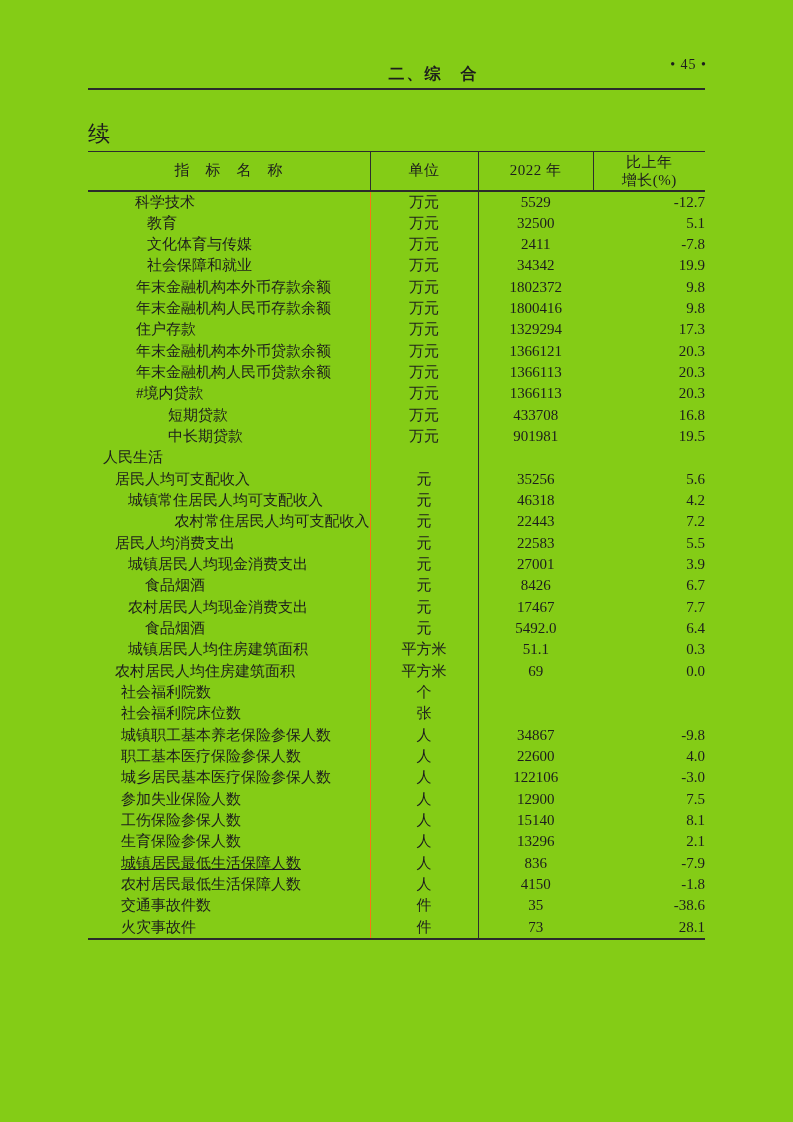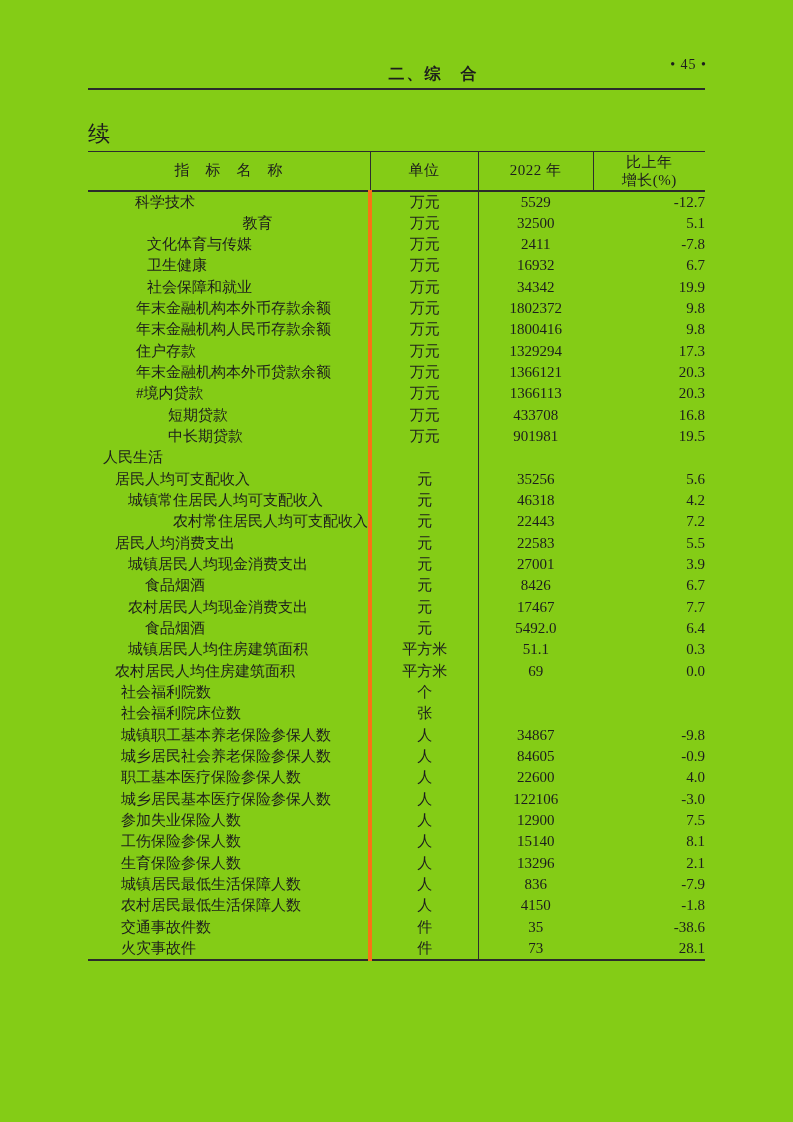--- a/index.html
+++ b/index.html
@@ -79,21 +79,21 @@
   th.c-growth { white-space: pre-line; line-height: 18px; }
   table.stats tbody td {
     font-size: 15px;
     height: 21.33px;
     line-height: 21.33px;
     padding: 0;
     white-space: nowrap;
     overflow: hidden;
     vertical-align: middle;
   }
-  td.c-name   { text-align: left;  border-right: 4px solid #f97316; }
+  td.c-name   { text-align: left;  border-right: 1px solid #f97316; }
   td.c-unit   { text-align: center; border-right: 1px solid #2e2e2e; }
   td.c-year   { text-align: center; }
   td.c-growth { text-align: right; padding-right: 38px; }
 </style>
 </head>
 <body>
 
 <div class="page">
   <div class="content">
 
@@ -121,38 +121,32 @@
         </tr>
       </thead>
       <tbody id="table-body">
           <tr>
             <td class="c-name" style="padding-left: 47px;">科学技术</td>
             <td class="c-unit">万元</td>
             <td class="c-year">5529</td>
             <td class="c-growth">-12.7</td>
           </tr>
           <tr>
-            <td class="c-name" style="padding-left: 59px; text-align: center;">教育</td>
+            <td class="c-name" style="padding-left: 59px;">教育</td>
             <td class="c-unit">万元</td>
             <td class="c-year">32500</td>
             <td class="c-growth">5.1</td>
           </tr>
           <tr>
             <td class="c-name" style="padding-left: 59px;">文化体育与传媒</td>
             <td class="c-unit">万元</td>
             <td class="c-year">2411</td>
             <td class="c-growth">-7.8</td>
           </tr>
           <tr>
-            <td class="c-name" style="padding-left: 59px;">卫生健康</td>
-            <td class="c-unit">万元</td>
-            <td class="c-year">16932</td>
-            <td class="c-growth">6.7</td>
-          </tr>
-          <tr>
             <td class="c-name" style="padding-left: 59px;">社会保障和就业</td>
             <td class="c-unit">万元</td>
             <td class="c-year">34342</td>
             <td class="c-growth">19.9</td>
           </tr>
           <tr>
             <td class="c-name" style="padding-left: 48px;">年末金融机构本外币存款余额</td>
             <td class="c-unit">万元</td>
             <td class="c-year">1802372</td>
             <td class="c-growth">9.8</td>
@@ -166,20 +160,26 @@
           <tr>
             <td class="c-name" style="padding-left: 48px;">住户存款</td>
             <td class="c-unit">万元</td>
             <td class="c-year">1329294</td>
             <td class="c-growth">17.3</td>
           </tr>
           <tr>
             <td class="c-name" style="padding-left: 48px;">年末金融机构本外币贷款余额</td>
             <td class="c-unit">万元</td>
             <td class="c-year">1366121</td>
+            <td class="c-growth">20.3</td>
+          </tr>
+          <tr>
+            <td class="c-name" style="padding-left: 48px;">年末金融机构人民币贷款余额</td>
+            <td class="c-unit">万元</td>
+            <td class="c-year">1366113</td>
             <td class="c-growth">20.3</td>
           </tr>
           <tr>
             <td class="c-name" style="padding-left: 48px;">#境内贷款</td>
             <td class="c-unit">万元</td>
             <td class="c-year">1366113</td>
             <td class="c-growth">20.3</td>
           </tr>
           <tr>
             <td class="c-name" style="padding-left: 80px;">短期贷款</td>
@@ -271,26 +271,20 @@
             <td class="c-year"></td>
             <td class="c-growth"></td>
           </tr>
           <tr>
             <td class="c-name" style="padding-left: 33px;">城镇职工基本养老保险参保人数</td>
             <td class="c-unit">人</td>
             <td class="c-year">34867</td>
             <td class="c-growth">-9.8</td>
           </tr>
           <tr>
-            <td class="c-name" style="padding-left: 33px;">城乡居民社会养老保险参保人数</td>
-            <td class="c-unit">人</td>
-            <td class="c-year">84605</td>
-            <td class="c-growth">-0.9</td>
-          </tr>
-          <tr>
             <td class="c-name" style="padding-left: 33px;">职工基本医疗保险参保人数</td>
             <td class="c-unit">人</td>
             <td class="c-year">22600</td>
             <td class="c-growth">4.0</td>
           </tr>
           <tr>
             <td class="c-name" style="padding-left: 33px;">城乡居民基本医疗保险参保人数</td>
             <td class="c-unit">人</td>
             <td class="c-year">122106</td>
             <td class="c-growth">-3.0</td>
@@ -307,21 +301,21 @@
             <td class="c-year">15140</td>
             <td class="c-growth">8.1</td>
           </tr>
           <tr>
             <td class="c-name" style="padding-left: 33px;">生育保险参保人数</td>
             <td class="c-unit">人</td>
             <td class="c-year">13296</td>
             <td class="c-growth">2.1</td>
           </tr>
           <tr>
-            <td class="c-name" style="padding-left: 33px;">城镇居民最低生活保障人数</td>
+            <td class="c-name" style="padding-left: 33px; text-decoration: underline;">城镇居民最低生活保障人数</td>
             <td class="c-unit">人</td>
             <td class="c-year">836</td>
             <td class="c-growth">-7.9</td>
           </tr>
           <tr>
             <td class="c-name" style="padding-left: 33px;">农村居民最低生活保障人数</td>
             <td class="c-unit">人</td>
             <td class="c-year">4150</td>
             <td class="c-growth">-1.8</td>
           </tr>

